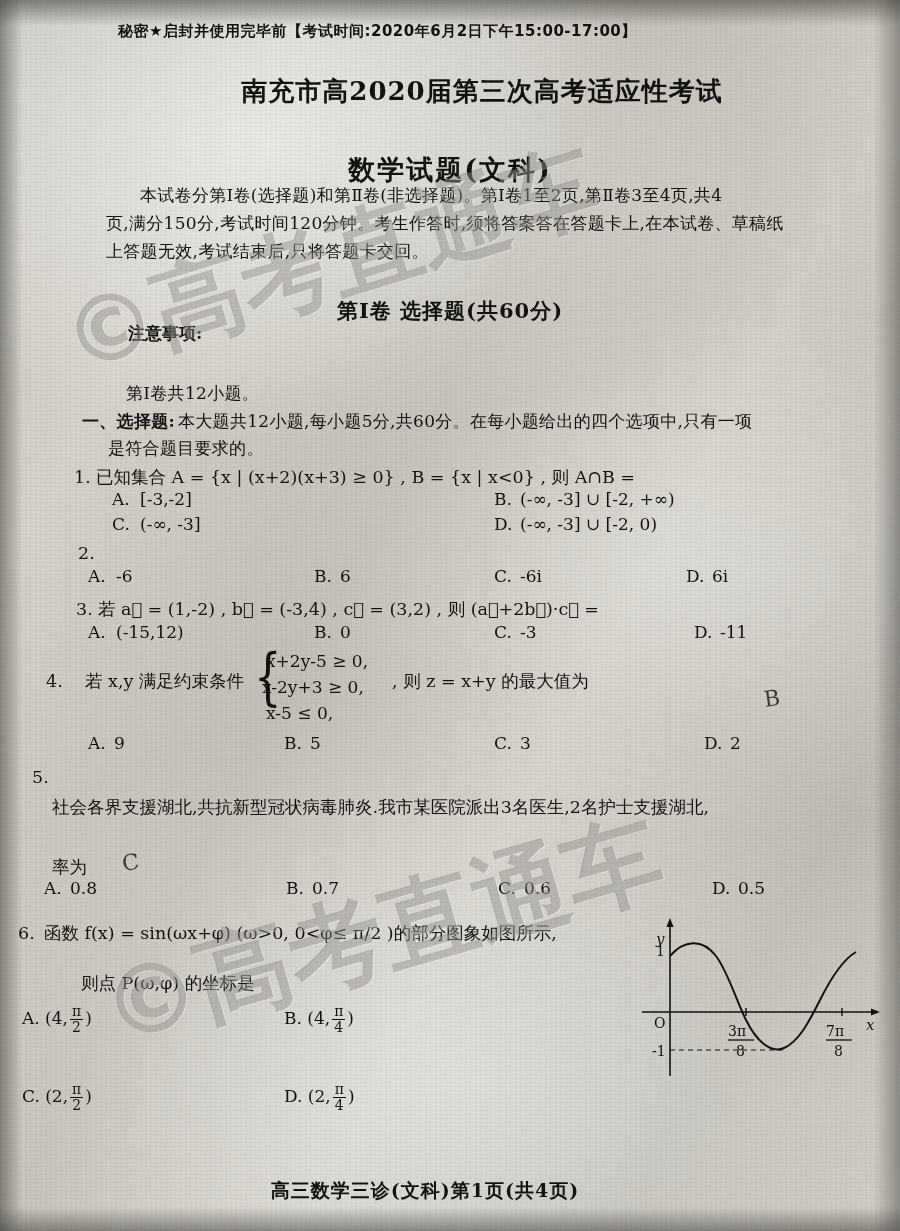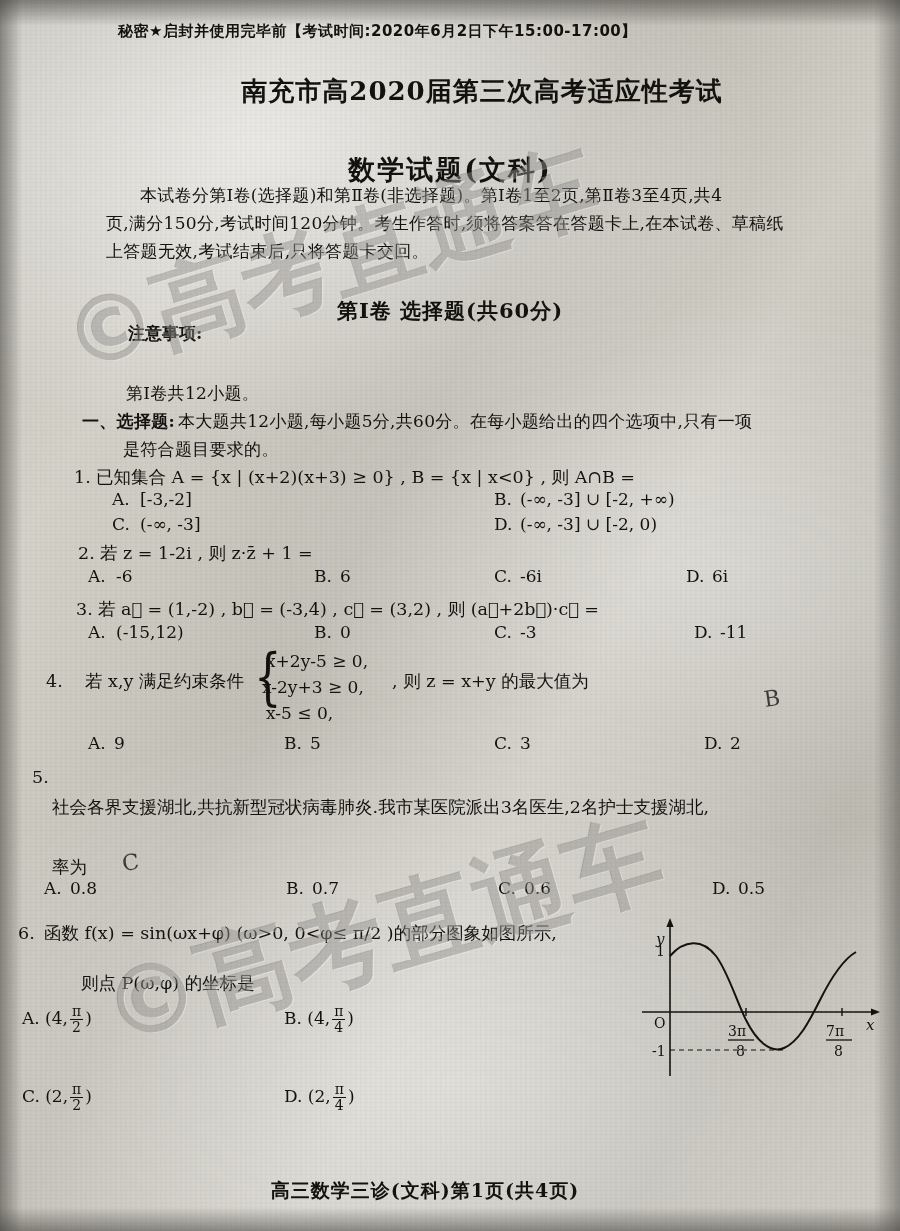--- a/index.html
+++ b/index.html
@@ -170,35 +170,34 @@
     <div class="line body-text" style="left:106px; top:208px;">页,满分150分,考试时间120分钟。考生作答时,须将答案答在答题卡上,在本试卷、草稿纸</div>
     <div class="line body-text" style="left:106px; top:236px;">上答题无效,考试结束后,只将答题卡交回。</div>
 
     <div class="line juan1" style="top:297px;">第Ⅰ卷 选择题(共60分)</div>
 
     <div class="line note-h" style="left:94px; top:322px;">注意事项:</div>
     <div class="line body-text" style="left:126px; top:378px;">第Ⅰ卷共12小题。</div>
 
     <div class="line body-text" style="left:82px; top:406px; font-weight:700;">一、选择题:</div>
     <div class="line body-text" style="left:178px; top:406px;">本大题共12小题,每小题5分,共60分。在每小题给出的四个选项中,只有一项</div>
-    <div class="line body-text" style="left:123px; top:434px;">是符合题目要求的。</div>
+    <div class="line body-text" style="left:108px; top:434px;font-family:Liberation Serif, serif;">是符合题目要求的。</div>
 
     <div class="line q" style="left:74px; top:462px;">1.</div>
     <div class="line q" style="left:96px; top:462px;">已知集合 A = {x | (x+2)(x+3) ≥ 0} , B = {x | x&lt;0} , 则 A∩B =</div>
     <div class="line opt" style="left:112px; top:489px;">A.</div>
     <div class="line opt" style="left:140px; top:489px;">[-3,-2]</div>
     <div class="line opt" style="left:494px; top:489px;">B.</div>
     <div class="line opt" style="left:520px; top:489px;">(-∞, -3] ∪ [-2, +∞)</div>
     <div class="line opt" style="left:112px; top:514px;">C.</div>
     <div class="line opt" style="left:140px; top:514px;">(-∞, -3]</div>
     <div class="line opt" style="left:494px; top:514px;">D.</div>
     <div class="line opt" style="left:520px; top:514px;">(-∞, -3] ∪ [-2, 0)</div>
 
     <div class="line q" style="left:78px; top:538px;">2.</div>
-    <div class="line q" style="left:100px; top:538px;">若 z = 1-2i , 则 z·z̄ + 1 =</div>
     <div class="line opt" style="left:88px; top:566px;">A.</div>
     <div class="line opt" style="left:116px; top:566px;">-6</div>
     <div class="line opt" style="left:314px; top:566px;">B.</div>
     <div class="line opt" style="left:340px; top:566px;">6</div>
     <div class="line opt" style="left:494px; top:566px;">C.</div>
     <div class="line opt" style="left:520px; top:566px;">-6i</div>
     <div class="line opt" style="left:686px; top:566px;">D.</div>
     <div class="line opt" style="left:712px; top:566px;">6i</div>
 
     <div class="line q" style="left:76px; top:594px;">3.</div>

